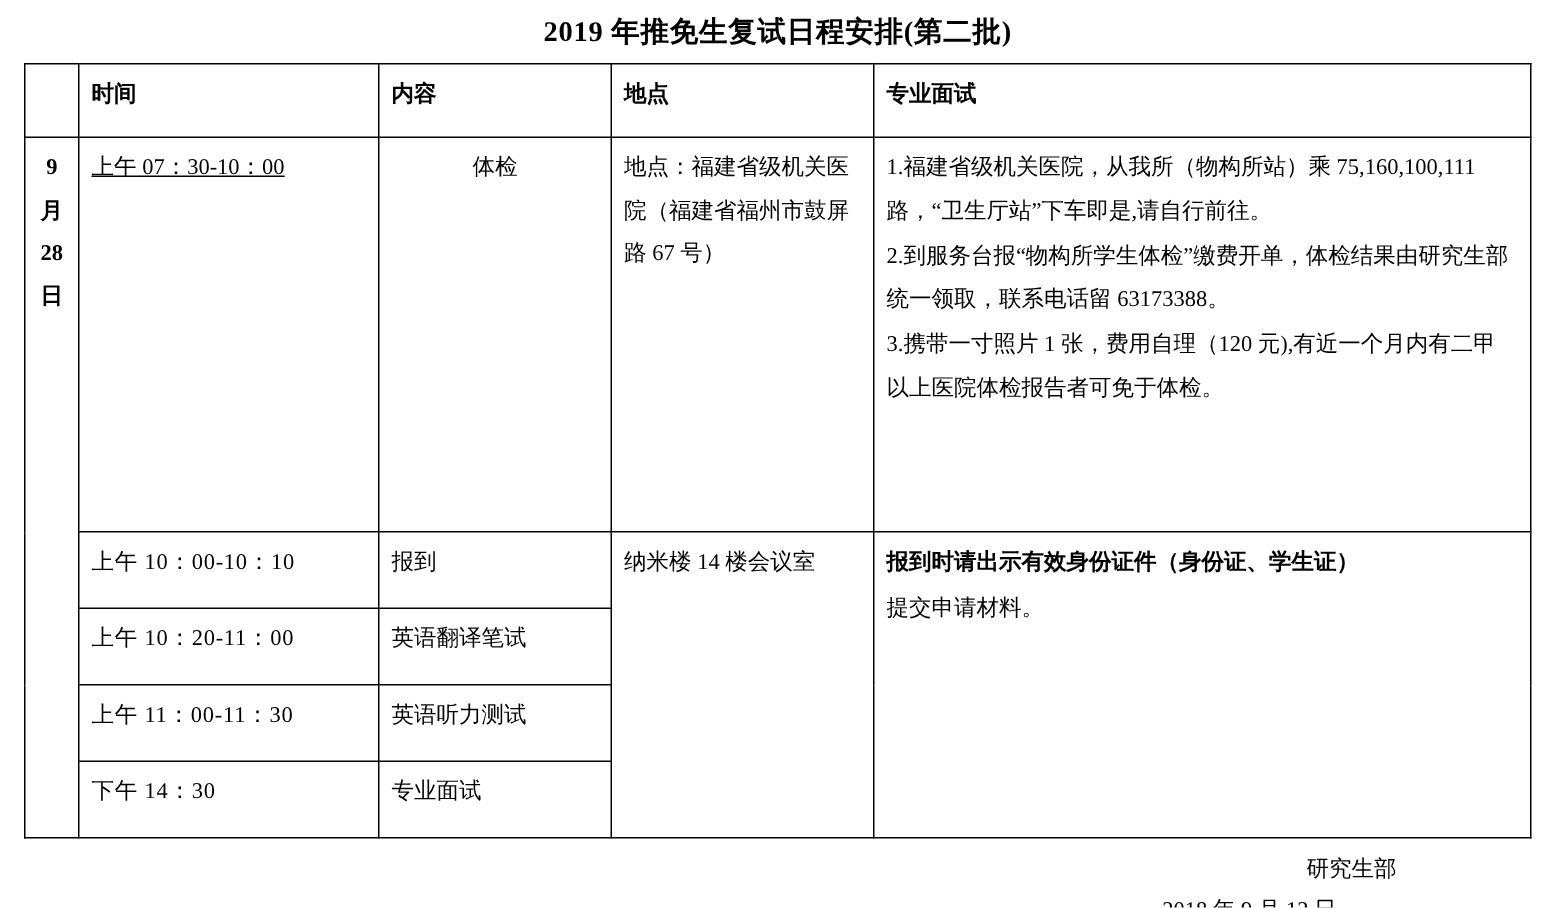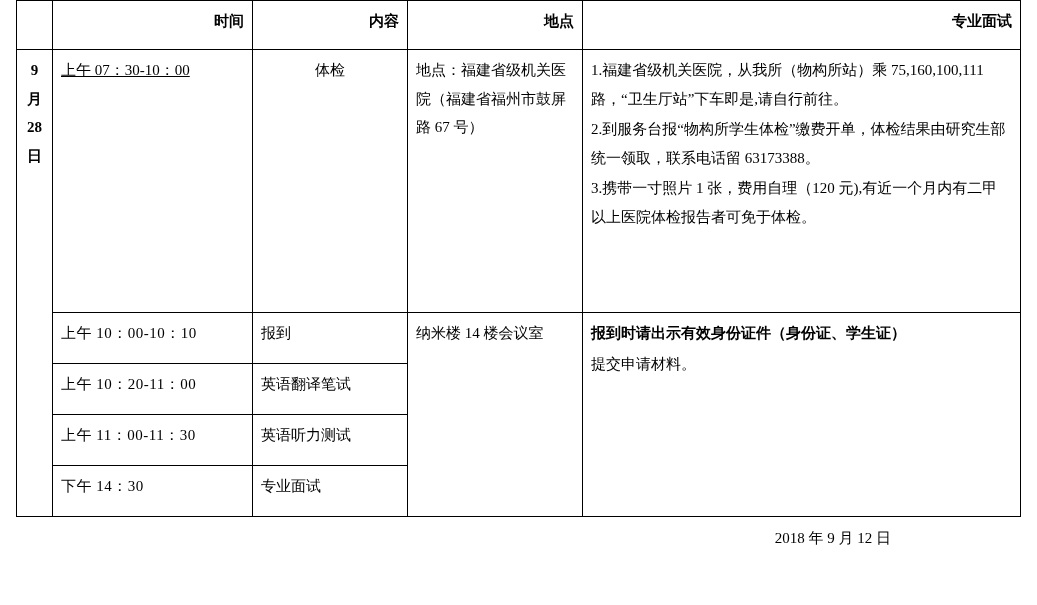--- a/index.html
+++ b/index.html
@@ -38,21 +38,21 @@
   }
   table.schedule td, table.schedule th {
     border: 1px solid #000000;
     vertical-align: top;
     padding: 6px 8px;
     font-size: 15px;
     line-height: 1.9;
     font-family: "Liberation Serif", "DejaVu Serif", serif;
   }
   thead th {
-    text-align: right;
+    text-align: left;
     font-weight: bold;
     font-size: 17px;
     vertical-align: middle;
     padding: 8px 4px;
     height: 36px;
   }
   .col-date   { width: 36px; }
   .col-time   { width: 200px; }
   .col-content{ width: 155px; }
   .col-place  { width: 175px; }
@@ -126,20 +126,21 @@
     text-align: right;
     padding-right: 130px;
     line-height: 1.8;
   }
 </style>
 </head>
 <body>
 
 <div class="page">
 
+  <div class="doc-title">2019 年推免生复试日程安排(第二批)</div>
 
   <table class="schedule">
     <colgroup>
       <col class="col-date">
       <col class="col-time">
       <col class="col-content">
       <col class="col-place">
       <col class="col-notes">
     </colgroup>
     <thead>
@@ -185,16 +186,17 @@
       </tr>
 
       <tr class="small-row">
         <td class="timecell">下午 14：30</td>
         <td class="contentcell">专业面试</td>
       </tr>
     </tbody>
   </table>
 
   <div class="footer">
+    <div class="line">研究生部</div>
     <div class="line2">2018 年 9 月 12 日</div>
   </div>
 
 </div>
 
 </body></html>

